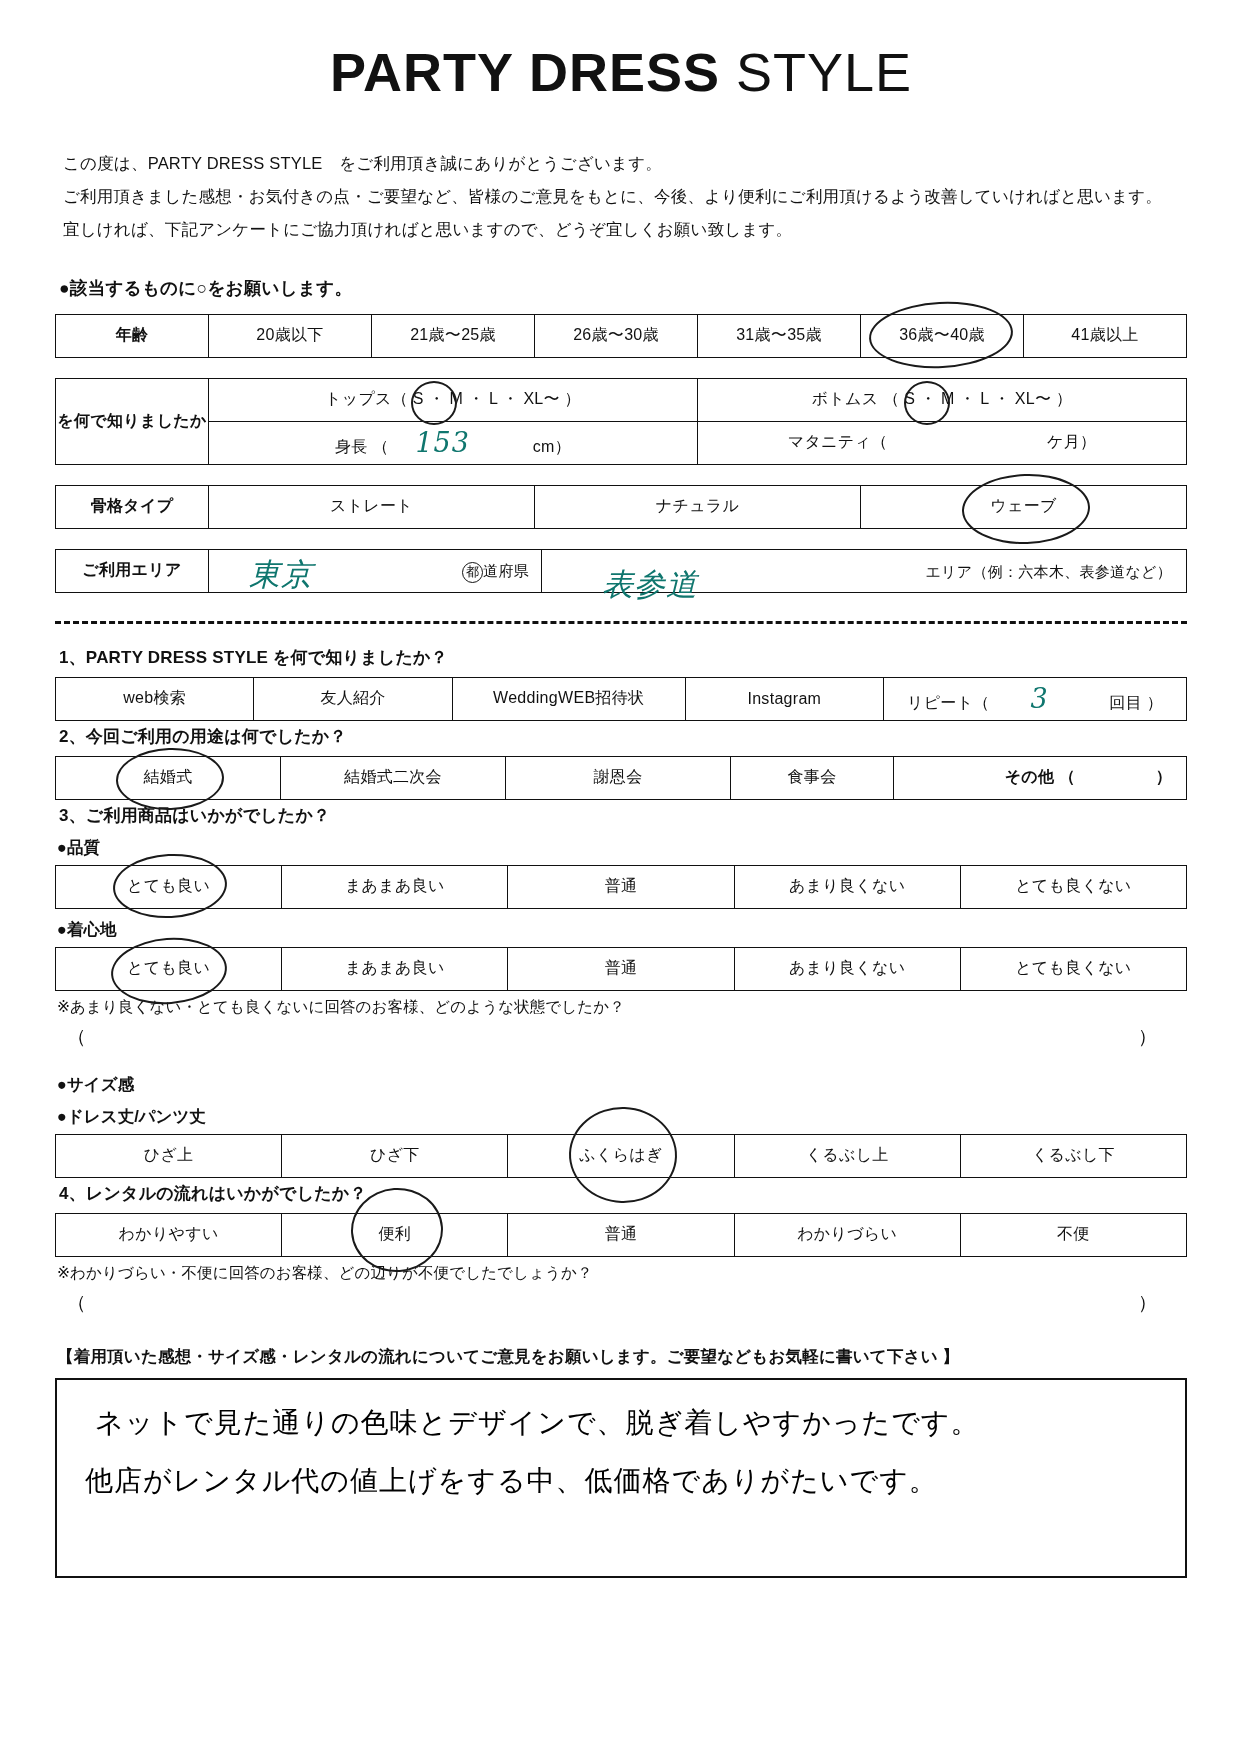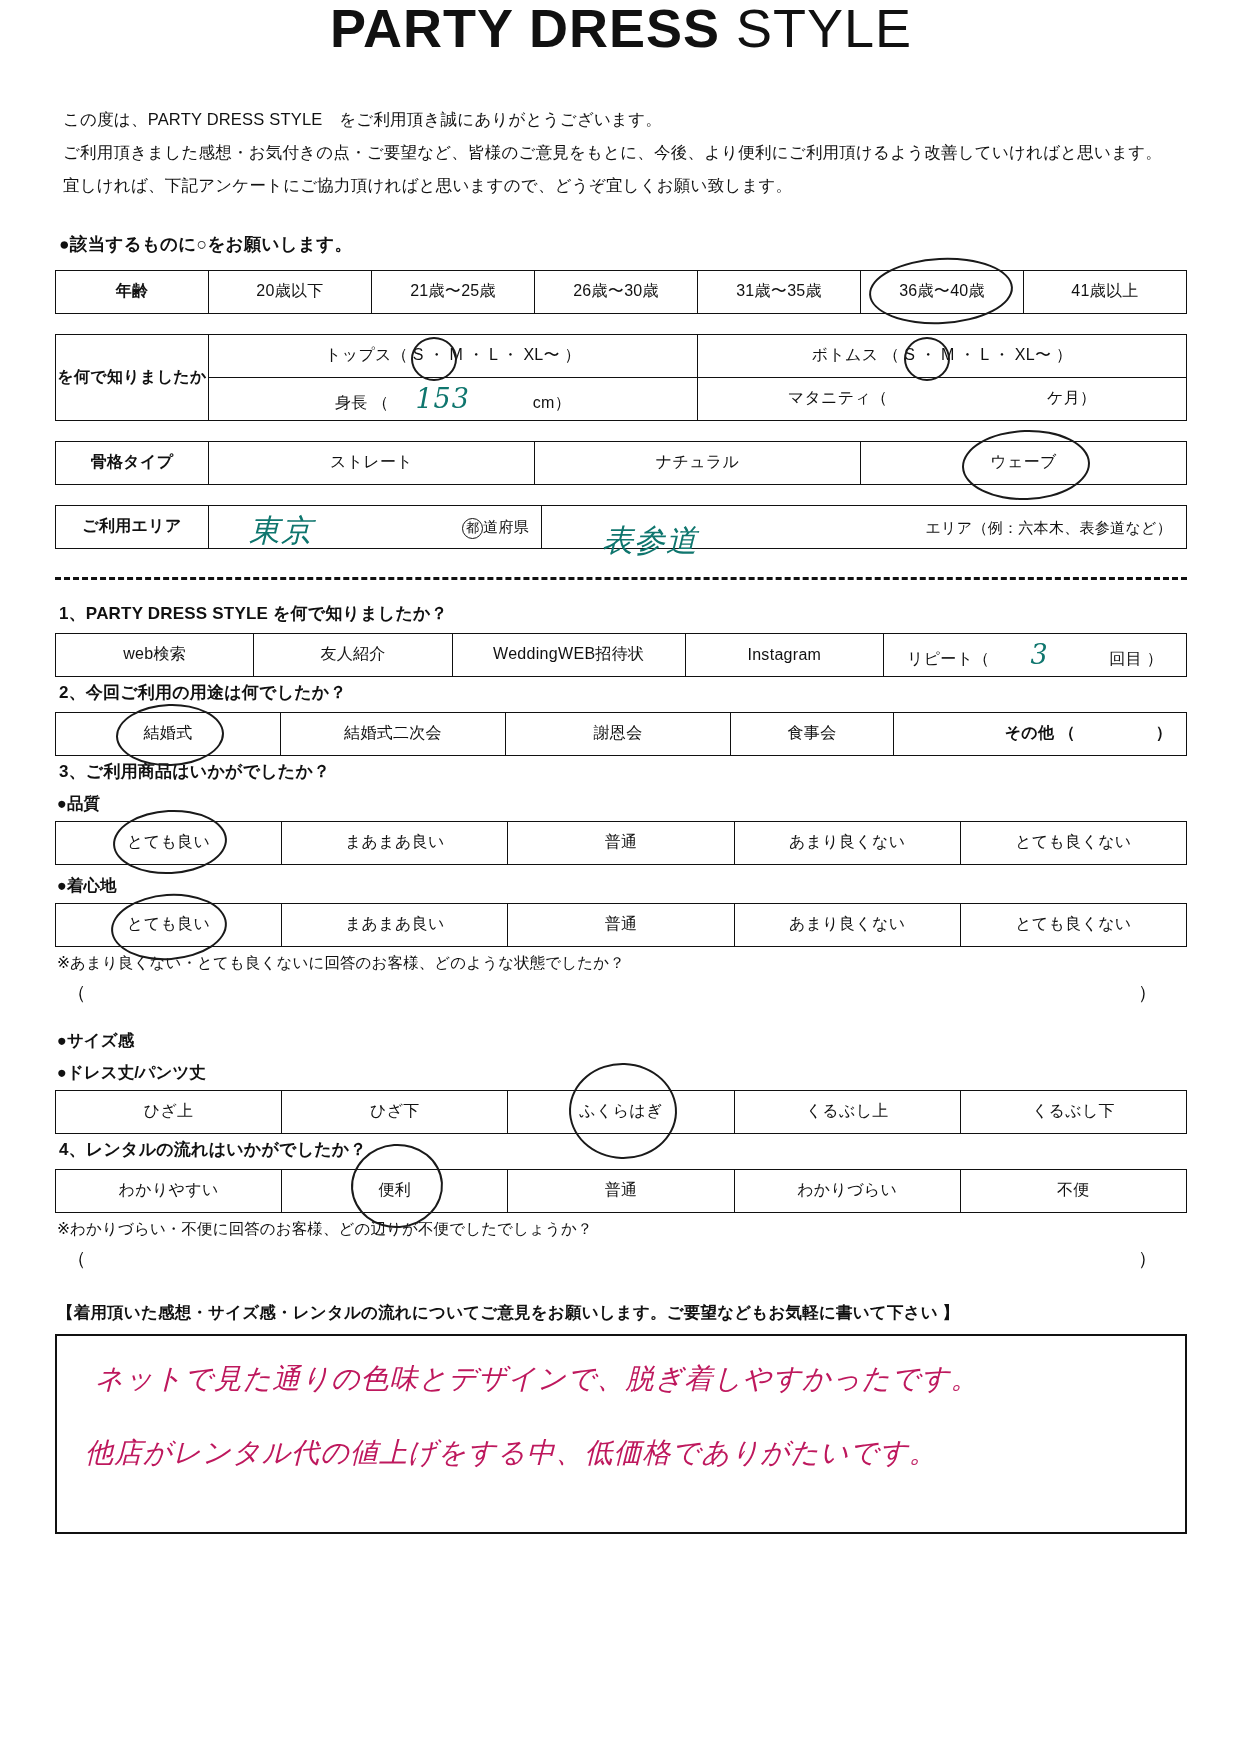--- a/index.html
+++ b/index.html
@@ -12,20 +12,21 @@
   }
   .page{
     position:relative;
     width:1242px;height:1754px;
     box-sizing:border-box;
     padding:0 55px;
   }
   
   .title-wrap{
     text-align:center;
+    padding-top:44px;
     padding-bottom:30px;
   }
   .title{
     font-size:54px;
     letter-spacing:1px;
     line-height:1.05;
     white-space:nowrap;
   }
   .title .bold{font-weight:bold;}
   .title .light{font-weight:400;}
@@ -107,22 +108,21 @@
   }
   .comment-box{
     border:2px solid #111;
     height:196px;
     position:relative;
   }
 
   
   .hand{
     font-family:"DejaVu Serif",serif;
-    font-style:italic;
-    color:#be185d;
+    color:#000000;
     position:absolute;
     white-space:nowrap;
     font-weight:500;
   }
   .circle{
     position:absolute;
     border:2.2px solid #1a1a1a;
     border-radius:50%;
     pointer-events:none;
   }
@@ -360,16 +360,16 @@
     </table>
   <div class="note">※わかりづらい・不便に回答のお客様、どの辺りが不便でしたでしょうか？</div>
   <div class="paren-row">
     <span>（</span>
     <span>）</span>
   </div>
 
   <div class="comment-head">【着用頂いた感想・サイズ感・レンタルの流れについてご意見をお願いします。ご要望などもお気軽に書いて下さい 】</div>
   <div class="comment-box">
     <span class="hand" style="left:38px;top:24px;font-size:28px;letter-spacing:1px;">ネットで見た通りの色味とデザインで、脱ぎ着しやすかったです。</span>
-    <span class="hand" style="left:28px;top:82px;font-size:28px;letter-spacing:1px;margin-top:16px;">他店がレンタル代の値上げをする中、低価格でありがたいです。</span>
+    <span class="hand" style="left:28px;top:82px;font-size:28px;letter-spacing:1px;">他店がレンタル代の値上げをする中、低価格でありがたいです。</span>
   </div>
 
 </div>
 
 </body></html>

